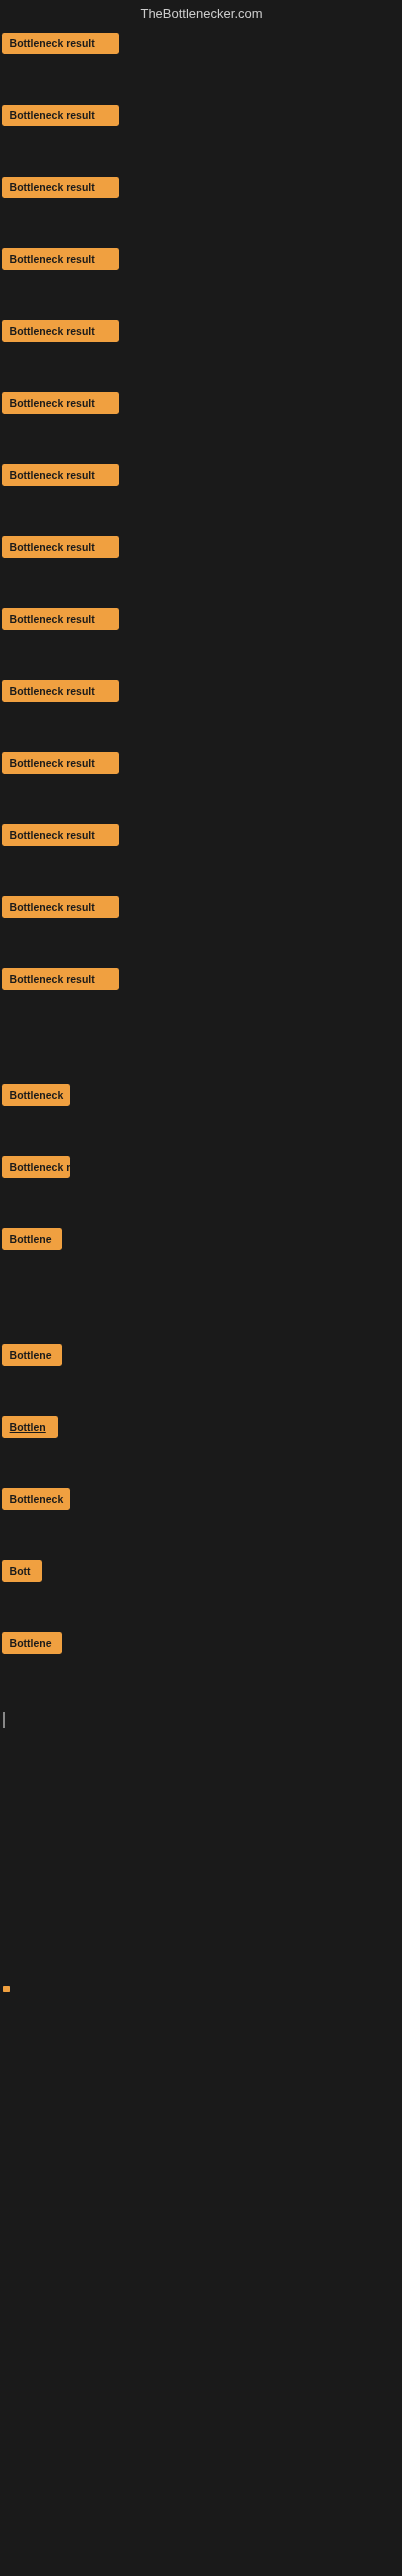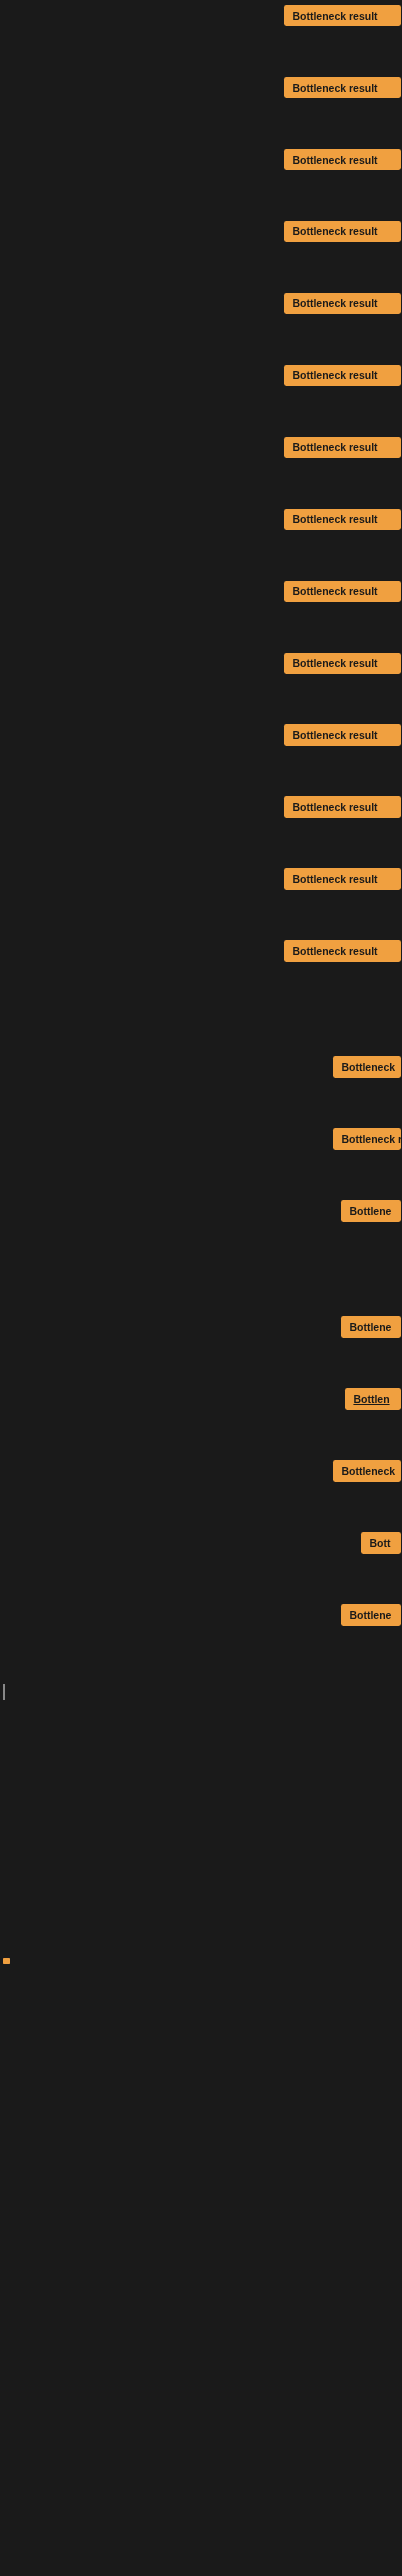--- a/index.html
+++ b/index.html
@@ -21,21 +21,20 @@
       color: #cccccc;
       font-size: 13px;
       padding: 6.4px 0;
       background-color: #1a1a1a;
     }
 
     .bottleneck-item {
       display: flex;
       align-items: center;
       padding: 3.2px 1.6px;
-      justify-content: flex-end;
     }
 
     .bottleneck-badge {
       background-color: #f0a040;
       color: #1a1a1a;
       font-size: 10.5px;
       font-weight: bold;
       padding: 4.8px 8px;
       border-radius: 2.4px;
       white-space: nowrap;
@@ -58,20 +57,21 @@
       height: 6.4px;
       background-color: #f0a040;
       border-radius: 0.8px;
       margin: 3.2px 1.6px;
     }
   </style>
 </head>
 <body>
 
 <div>
+  <div class="site-title">TheBottlenecker.com</div>
 
   <div class="items-container" id="items-list">
 
   <div class="bottleneck-item">
         <div class="bottleneck-badge" style="max-width: 117px; width: 117px;">Bottleneck result</div>
       </div>
       <div style="height: 44px; background-color: rgb(26, 26, 26);"></div>
       <div class="bottleneck-item">
         <div class="bottleneck-badge" style="max-width: 117px; width: 117px;">Bottleneck result</div>
       </div>
@@ -144,21 +144,21 @@
       <div style="height: 44px; background-color: rgb(26, 26, 26);"></div>
       <div class="bottleneck-item">
         <div class="bottleneck-badge" style="max-width: 56px; width: 64px; text-decoration: underline;">Bottlen</div>
       </div>
       <div style="height: 44px; background-color: rgb(26, 26, 26);"></div>
       <div class="bottleneck-item">
         <div class="bottleneck-badge" style="max-width: 68px; width: 68px;">Bottleneck</div>
       </div>
       <div style="height: 44px; background-color: rgb(26, 26, 26);"></div>
       <div class="bottleneck-item">
-        <div class="bottleneck-badge" style="max-width: 40px; width: 40px; margin-left: 48px;">Bott</div>
+        <div class="bottleneck-badge" style="max-width: 40px; width: 40px;">Bott</div>
       </div>
       <div style="height: 44px; background-color: rgb(26, 26, 26);"></div>
       <div class="bottleneck-item">
         <div class="bottleneck-badge" style="max-width: 60px; width: 60px;">Bottlene</div>
       </div>
       <div style="height: 44px; background-color: rgb(26, 26, 26);"></div>
     </div>
 
   <div style="padding: 6.4px 1.6px;">
     <div class="cursor-line"></div>

